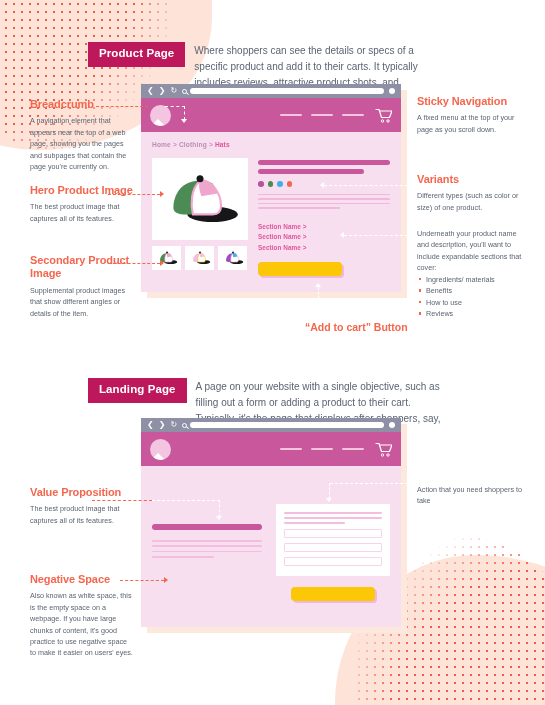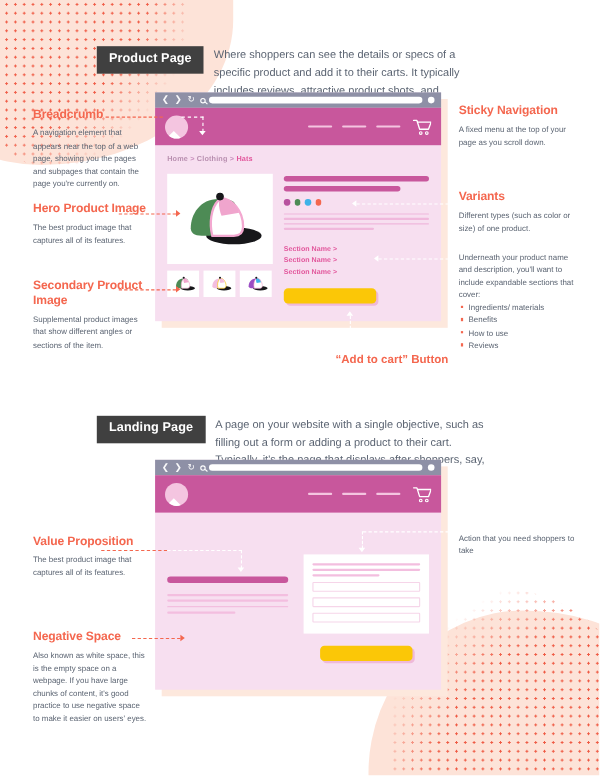--- a/index.html
+++ b/index.html
@@ -49,21 +49,21 @@
     right: -20px; bottom: -30px;
     width: 210px; height: 200px;
     border-radius: 56% 66% 0 0 / 64% 55% 0 0;
     -webkit-mask-image: radial-gradient(circle at 92% 96%, #000 58%, transparent 78%);
             mask-image: radial-gradient(circle at 92% 96%, #000 58%, transparent 78%);
   }
 
   
   .sec-head { position: absolute; display: flex; align-items: flex-start; }
   .pill {
-    background: #404040;
+    background: #be185d;
     color: #ffffff;
     font-weight: bold;
     font-size: 11.5px;
     letter-spacing: .1px;
     padding: 6px 11px 7px 11px;
     white-space: nowrap;
     line-height: 1;
   }
   .pill-desc {
     color: #5b6472;
@@ -431,21 +431,21 @@
     <div class="anno-body">A navigation element that appears near the top of a web page, showing you the pages and subpages that contain the page you're currently on.</div>
   </div>
 
   <div class="anno" style="left:30px; top:184px; width:103px;">
     <div class="anno-title">Hero Product Image</div>
     <div class="anno-body">The best product image that captures all of its features.</div>
   </div>
 
   <div class="anno" style="left:30px; top:254px; width:103px;">
     <div class="anno-title">Secondary Product Image</div>
-    <div class="anno-body">Supplemental product images that show different angles or sections of the item.</div>
+    <div class="anno-body">Supplemental product images that show different angles or details of the item.</div>
   </div>
 
   <div class="anno" style="left:417px; top:173px; width:112px;">
     <div class="anno-title">Variants</div>
     <div class="anno-body">Different types (such as color or size) of one product.</div>
   </div>
 
   <div class="anno" style="left:417px; top:95px; width:112px;">
     <div class="anno-title">Sticky Navigation</div>
     <div class="anno-body">A fixed menu at the top of your page as you scroll down.</div>

